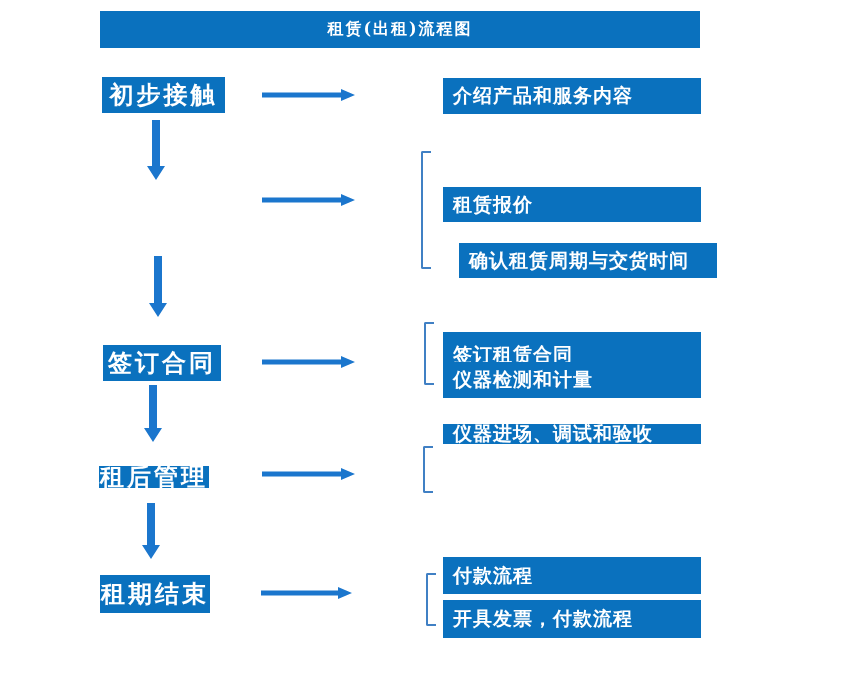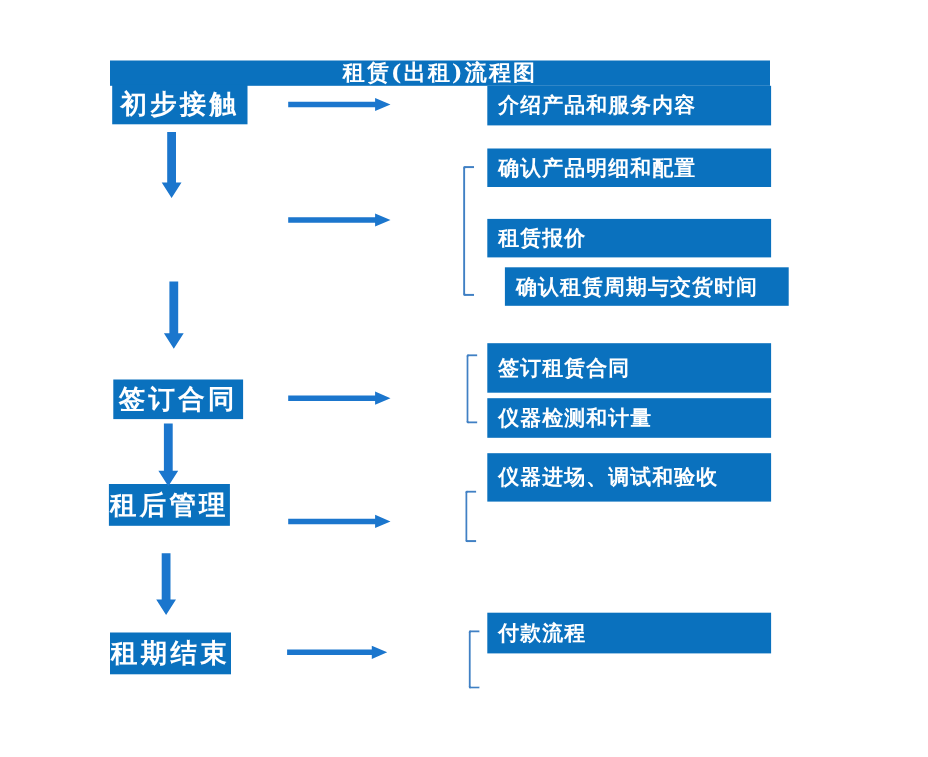--- a/index.html
+++ b/index.html
@@ -16,62 +16,62 @@
   }
   .canvas {
     position: relative;
     width: 844px;
     height: 688px;
     background: var(--bg);
     overflow: hidden;
   }
   .title-bar {
     position: absolute;
-    left: 100px; top: 11px; width: 600px; height: 23px;
+    left: 100px; top: 11px; width: 600px; height: 37px;
     background: var(--box);
     color: var(--text);
     font-weight: 700;
-    font-size: 20px;
+    font-size: 16px;
     letter-spacing: 2px;
-    display: flex; align-items: center; justify-content: center; margin-top: 44px;
+    display: flex; align-items: center; justify-content: center;
   }
   .stage {
     position: absolute;
     background: var(--box);
     color: var(--text);
     font-weight: 700;
     font-size: 24px;
     letter-spacing: 3px;
     display: flex; align-items: center; justify-content: center;
     white-space: nowrap;
   }
   .s1 { left: 102px; top: 77px;  width: 123px; height: 36px; }
   .s2 { left: 102px; top: 187px; width: 123px; height: 35px; }
   .s3 { left: 103px; top: 345px; width: 118px; height: 36px; }
-  .s4 { left: 99px;  top: 440px; width: 110px; height: 38px; }
+  .s4 { left: 99px;  top: 466px; width: 110px; height: 22px; }
   .s5 { left: 100px; top: 575px; width: 110px; height: 38px; }
   .detail {
     position: absolute;
     left: 443px; width: 258px;
     background: var(--box);
     color: var(--text);
     font-weight: 700;
     font-size: 19px;
     letter-spacing: 1px;
     padding-left: 10px;
     display: flex; align-items: center;
     white-space: nowrap;
   }
   .d1  { top: 78px;  height: 36px; }
   .d2  { top: 135px; height: 35px; }
-  .d3  { top: 199px; height: 35px; }
+  .d3  { top: 187px; height: 35px; }
   .d4  { top: 243px; height: 35px; margin-left: 16px; }
-  .d5  { top: 312px; height: 45px; }
+  .d5  { top: 332px; height: 45px; }
   .d6  { top: 362px; height: 36px; }
-  .d7  { top: 412px; height: 44px; }
+  .d7  { top: 424px; height: 20px; }
   .d8  { top: 492px; height: 38px; }
   .d9  { top: 557px; height: 37px; }
   .d10 { top: 600px; height: 38px; }
   .arrow-layer {
     position: absolute; left: 0; top: 0;
     width: 844px; height: 688px;
     pointer-events: none;
   }
   .arrow-layer polygon { fill: var(--arrow); }
   .bracket {
@@ -93,27 +93,27 @@
 <div class="canvas">
 
   <div class="title-bar">租赁(出租)流程图</div>
 
   <div class="stage s1">初步接触</div>
   <div class="stage s3">签订合同</div>
   <div class="stage s4">租后管理</div>
   <div class="stage s5">租期结束</div>
 
   <div class="detail d1">介绍产品和服务内容</div>
-  <div class="detail d2">确认产品明细和配置</div>
   <div class="detail d3">租赁报价</div>
   <div class="detail d4">确认租赁周期与交货时间</div>
   <div class="detail d5">签订租赁合同</div>
   <div class="detail d6">仪器检测和计量</div>
   <div class="detail d7">仪器进场、调试和验收</div>
   <div class="detail d9">付款流程</div>
+  <div class="detail d10">开具发票，付款流程</div>
 
   <div class="bracket bk1"></div>
   <div class="bracket bk2"></div>
   <div class="bracket bk3"></div>
   <div class="bracket bk4"></div>
 
   <svg class="arrow-layer" width="844" height="688" viewBox="0 0 844 688">
 
     <polygon points="262,92.5 341,92.5 341,89 355,95 341,101 341,97.5 262,97.5"></polygon>
     <polygon points="262,197.5 341,197.5 341,194 355,200 341,206 341,202.5 262,202.5"></polygon>

